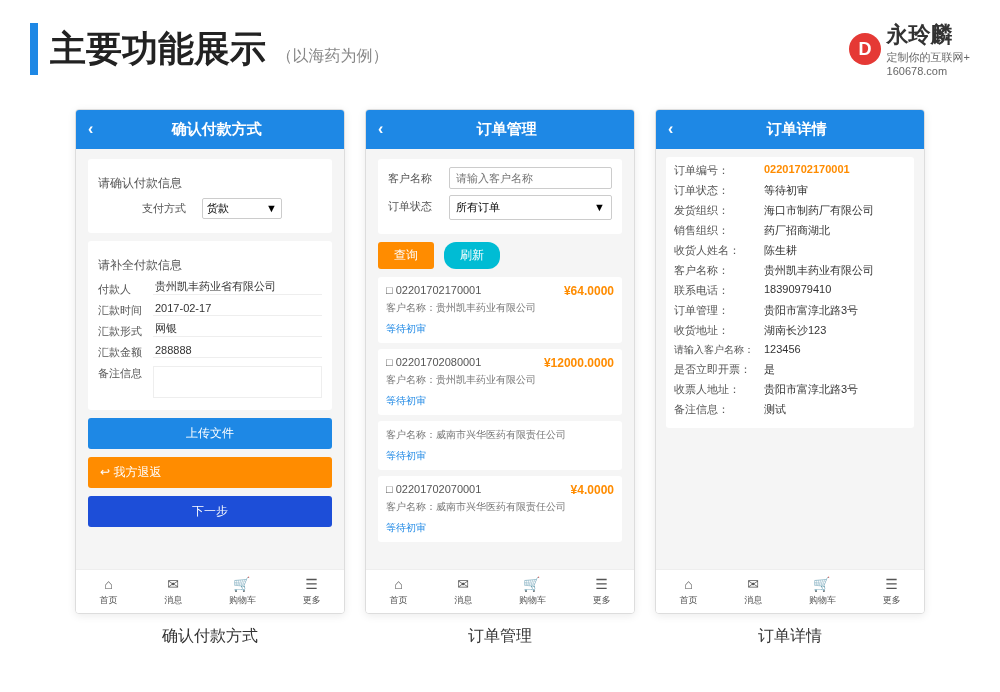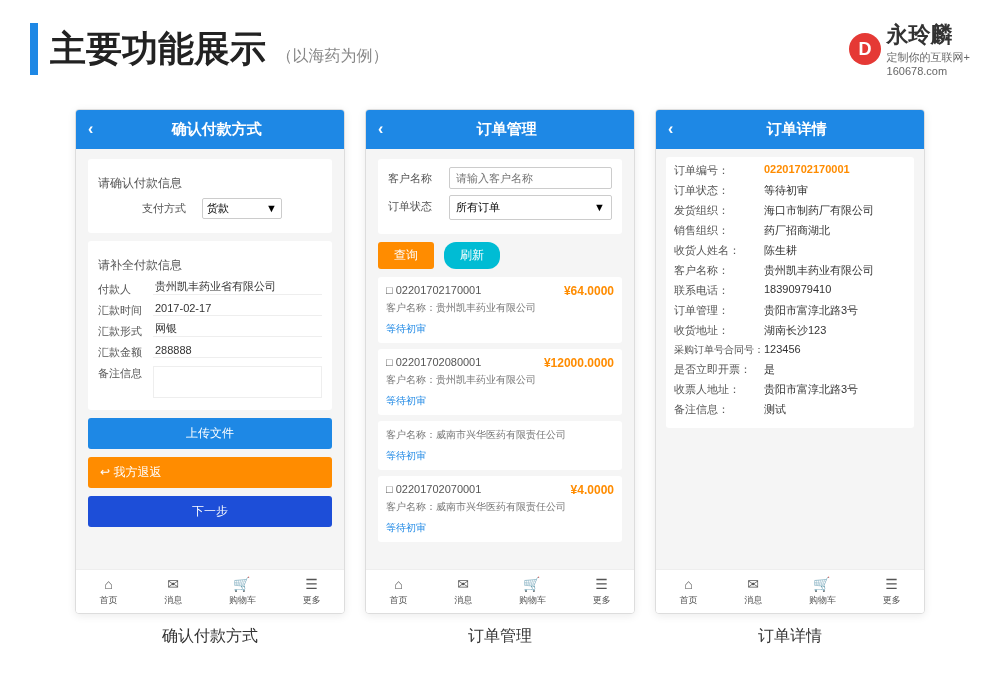--- a/index.html
+++ b/index.html
@@ -557,21 +557,21 @@
             </div>
             <div class="detail-row">
               <span class="detail-label">订单管理：</span>
               <span class="detail-value">贵阳市富淳北路3号</span>
             </div>
             <div class="detail-row">
               <span class="detail-label">收货地址：</span>
               <span class="detail-value">湖南长沙123</span>
             </div>
             <div class="detail-row">
-              <span class="detail-label" style="font-size:10px;">采购订单号合同号：</span>
+              <span class="detail-label" style="font-size:10px;">请输入客户名称：</span>
               <span class="detail-value">123456</span>
             </div>
             <div class="detail-row">
               <span class="detail-label">是否立即开票：</span>
               <span class="detail-value">是</span>
             </div>
             <div class="detail-row">
               <span class="detail-label">收票人地址：</span>
               <span class="detail-value">贵阳市富淳北路3号</span>
             </div>

